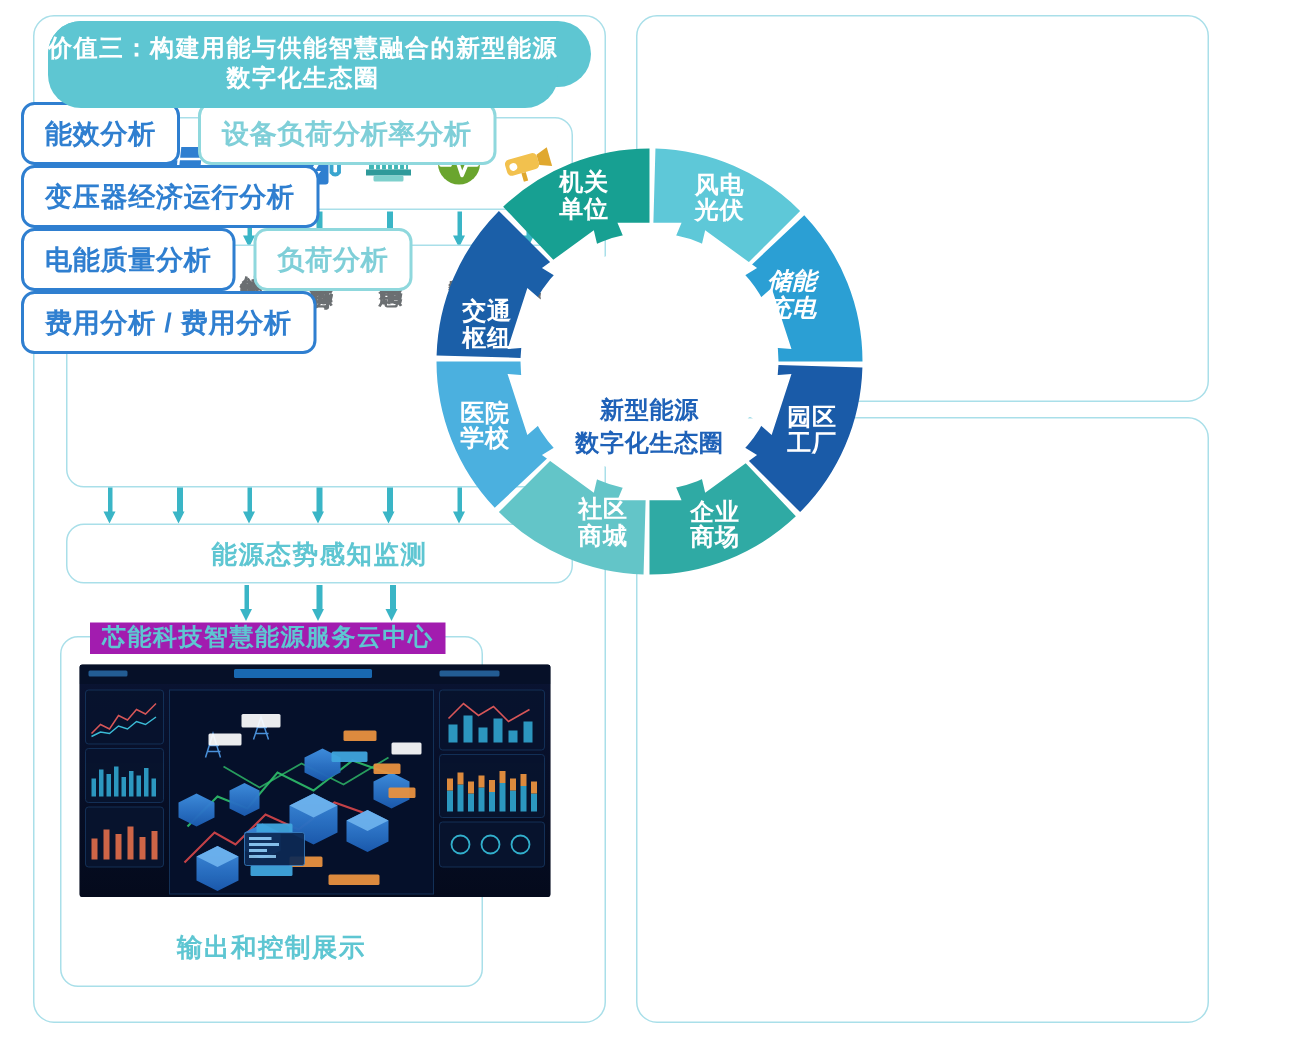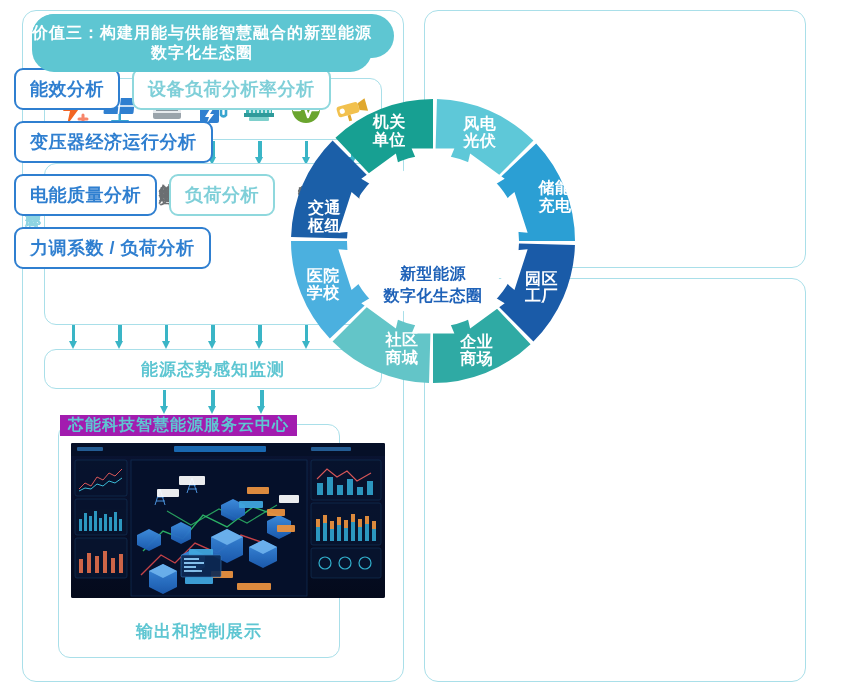--- a/index.html
+++ b/index.html
@@ -117,42 +117,42 @@
   
   #box-situation {
     left: 44px; top: 349px; width: 338px; height: 40px;
     display:flex; align-items:center; justify-content:center;
   }
   #box-situation span {
     color: #5ec6d2; font-size: 17px; font-weight: bold; letter-spacing: 1px;
   }
 
   
-  #box-cloud { left: 58px; top: 424px; width: 282px; height: 234px; }
+  #box-cloud { left: 40px; top: 424px; width: 282px; height: 234px; }
   #legend-cloud { left: 60px; top: 415px; font-size: 16px; }
 
   .dashboard {
     position: absolute;
     left: 12px; top: 18px; width: 314px; height: 155px;
     background: #050b1f;
     border-radius: 2px;
     overflow: hidden;
   }
   #output-caption {
     position: absolute; left: 0; bottom: 14px; width: 100%;
     text-align: center; color: #5ec6d2; font-size: 17px; font-weight: bold;
     letter-spacing: 1px;
   }
 
   
   #panel-two { left: 424px; top: 10px; width: 382px; height: 258px; }
   #header-two { left: 32px; top: 14px; width: 340px; height: 44px; font-size: 19px; }
 
   .pill-wrap { position: absolute; left: 14px; top: 68px; width: 354px; }
-  .pill-row { display: flex; gap: 12px; margin-bottom: 11px; }
+  .pill-row { display: flex; gap: 12px; }
   .pill {
     border: 2px solid #2f7fd0;
     border-radius: 9px;
     padding: 7px 14px;
     font-size: 18px;
     font-weight: bold;
     color: #2f7fd0;
     background: #fff;
     white-space: nowrap;
     letter-spacing: 0.5px;
@@ -469,21 +469,21 @@
       <span class="pill alt">设备负荷分析率分析</span>
     </div>
     <div class="pill-row">
       <span class="pill">变压器经济运行分析</span>
     </div>
     <div class="pill-row">
       <span class="pill">电能质量分析</span>
       <span class="pill alt">负荷分析</span>
     </div>
     <div class="pill-row">
-      <span class="pill">力调系数 / 负荷分析</span>
+      <span class="pill">费用分析 / 费用分析</span>
     </div>
   </div>
 
   <div class="panel" id="panel-three"></div>
   <div class="panel-header" id="header-three">价值三：构建用能与供能智慧融合的新型能源数字化生态圈</div>
 
   <div id="donut-wrap">
     <svg viewBox="0 0 300 290" width="300" height="290">
       <g id="donut-segments">
           <path d="M153.96487269874677,3.0553636642696915 A142,142 0 0 1 250.40916292848976,44.590837071510265
@@ -511,21 +511,21 @@
     </svg>
     <div class="center-text">
       <div>新型能源</div>
       <div>数字化生态圈</div>
     </div>
     <div id="seg-labels">
         <div class="seg-label" style="left: 196.674px; top: 36.6233px;">
           <div>风电</div>
           <div>光伏</div>
         </div>
-        <div class="seg-label" style="left: 272px; top: 101.37px;">
+        <div class="seg-label" style="left: 245px; top: 101.37px; font-style: italic;">
           <div>储能</div>
           <div>充电</div>
         </div>
         <div class="seg-label" style="left: 258.377px; top: 191.674px;">
           <div>园区</div>
           <div>工厂</div>
         </div>
         <div class="seg-label" style="left: 193.63px; top: 254.638px;">
           <div>企业</div>
           <div>商场</div>

